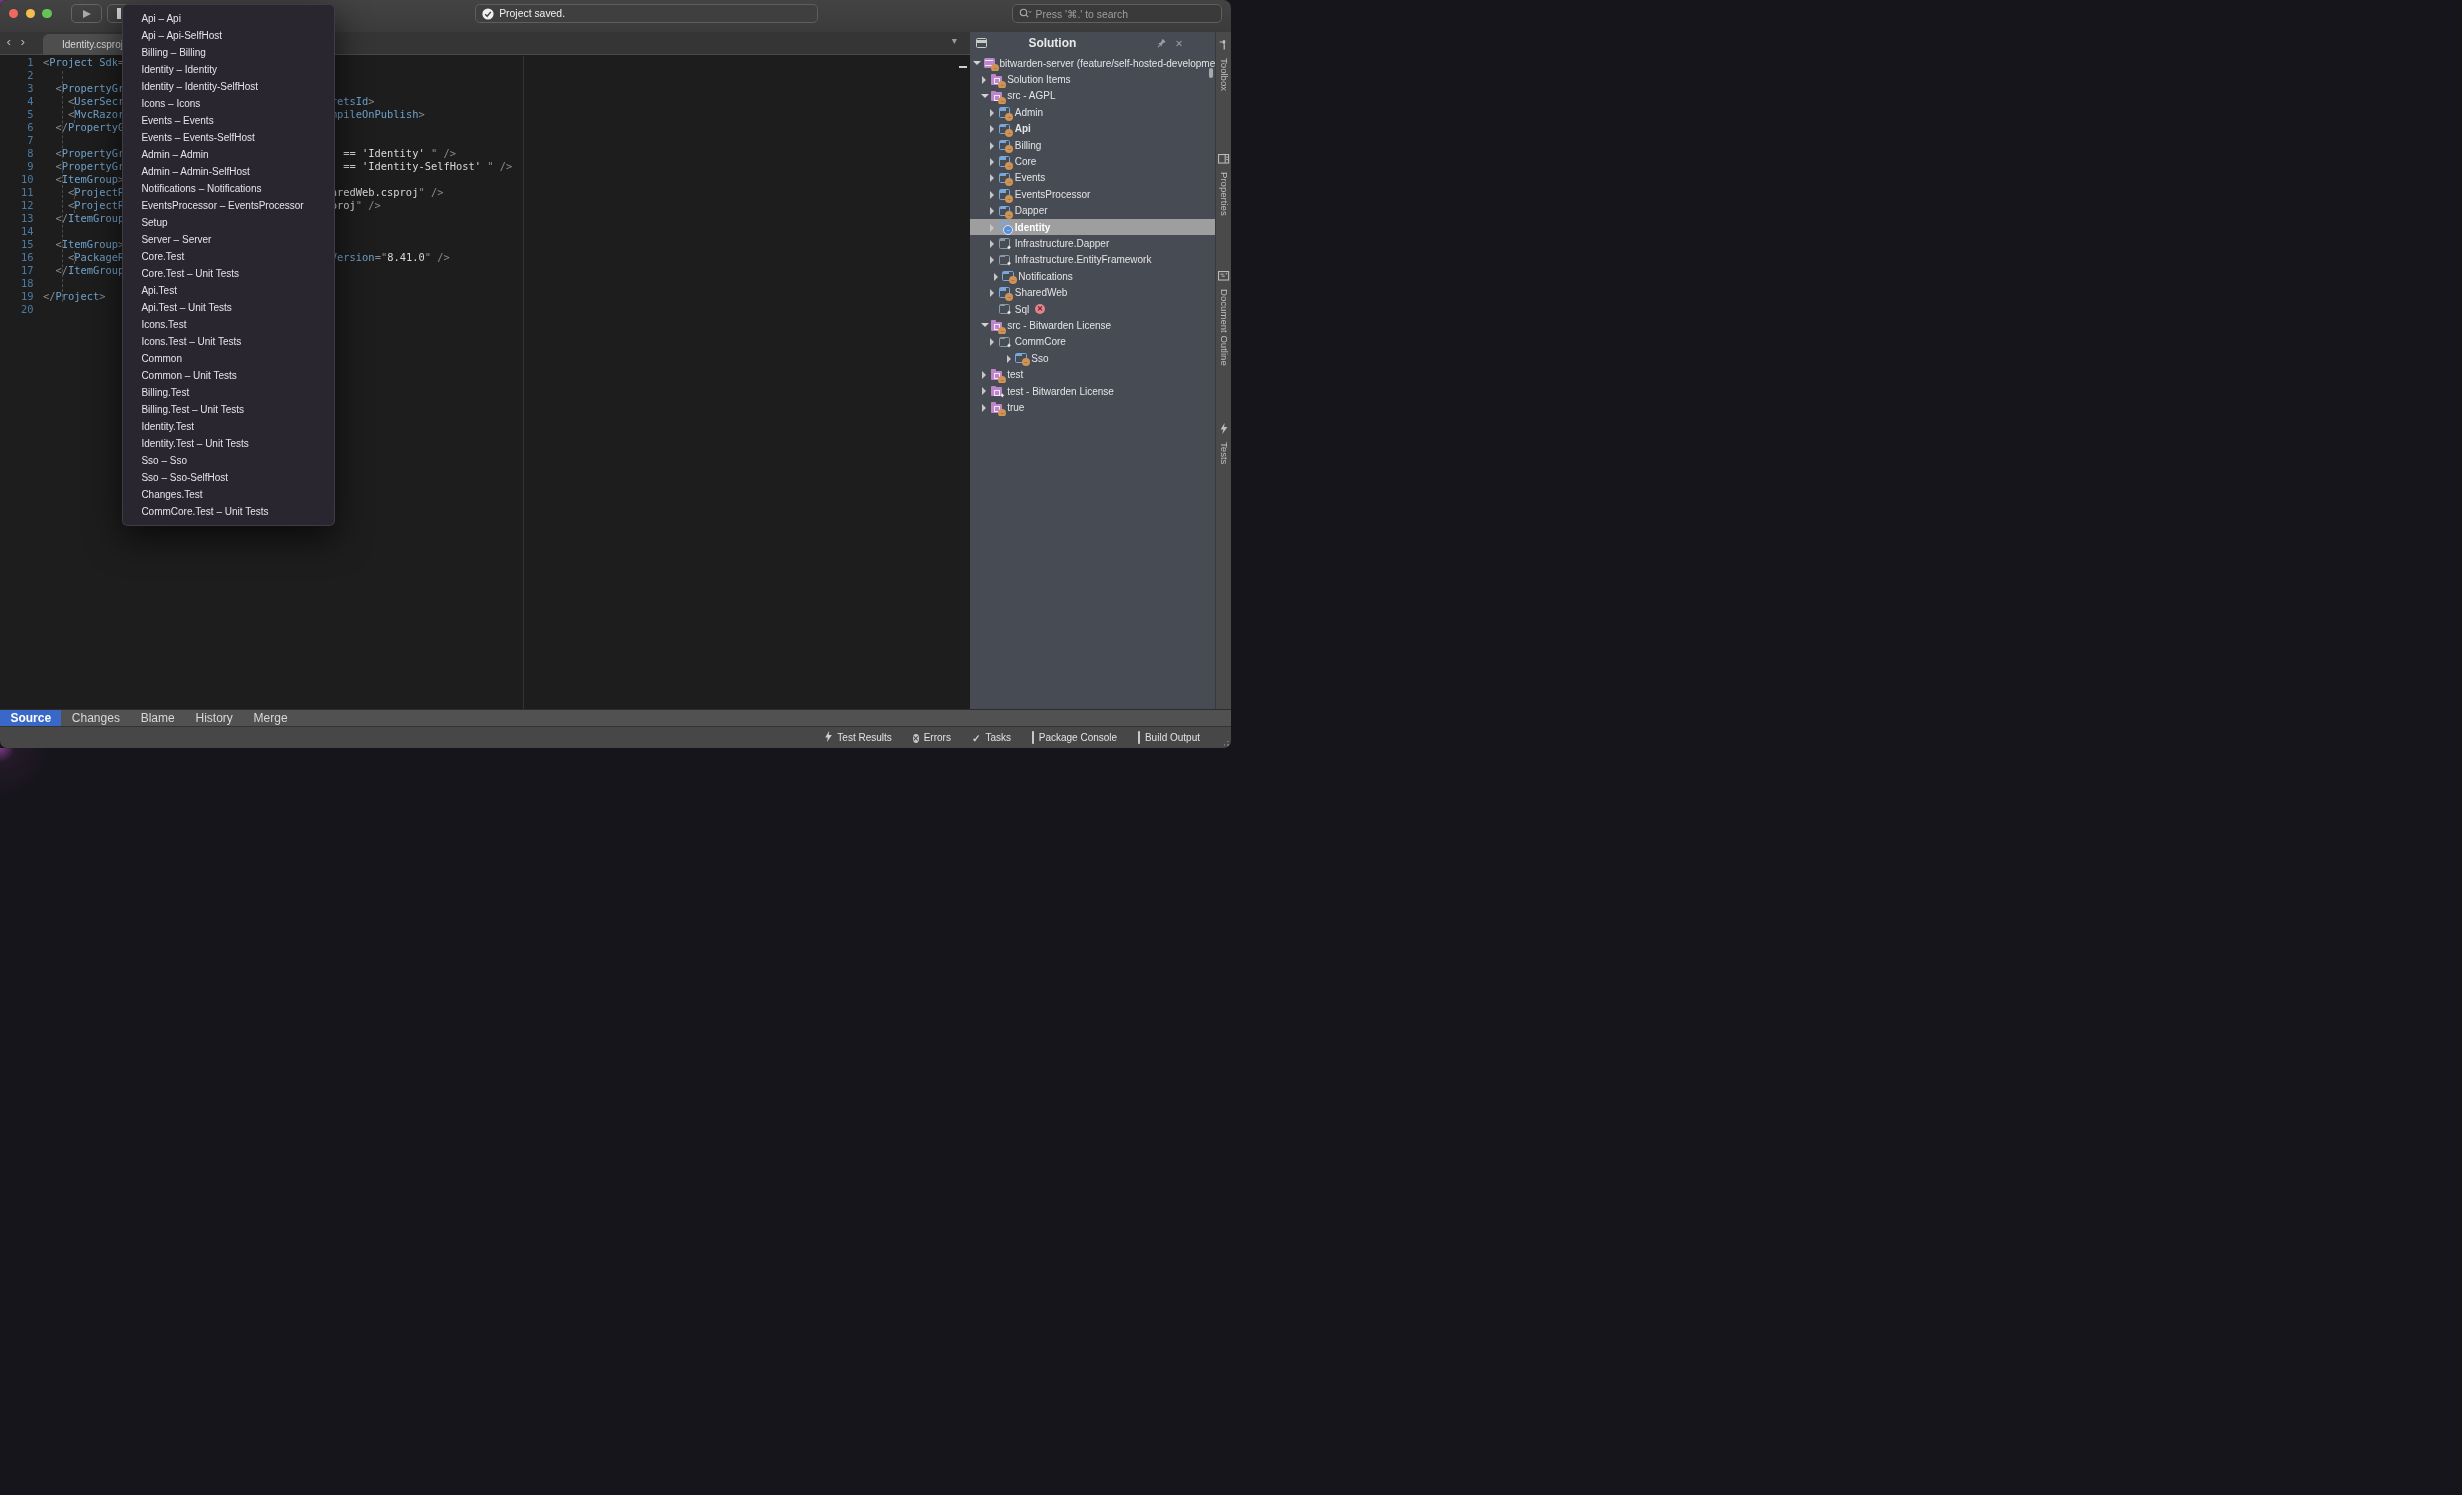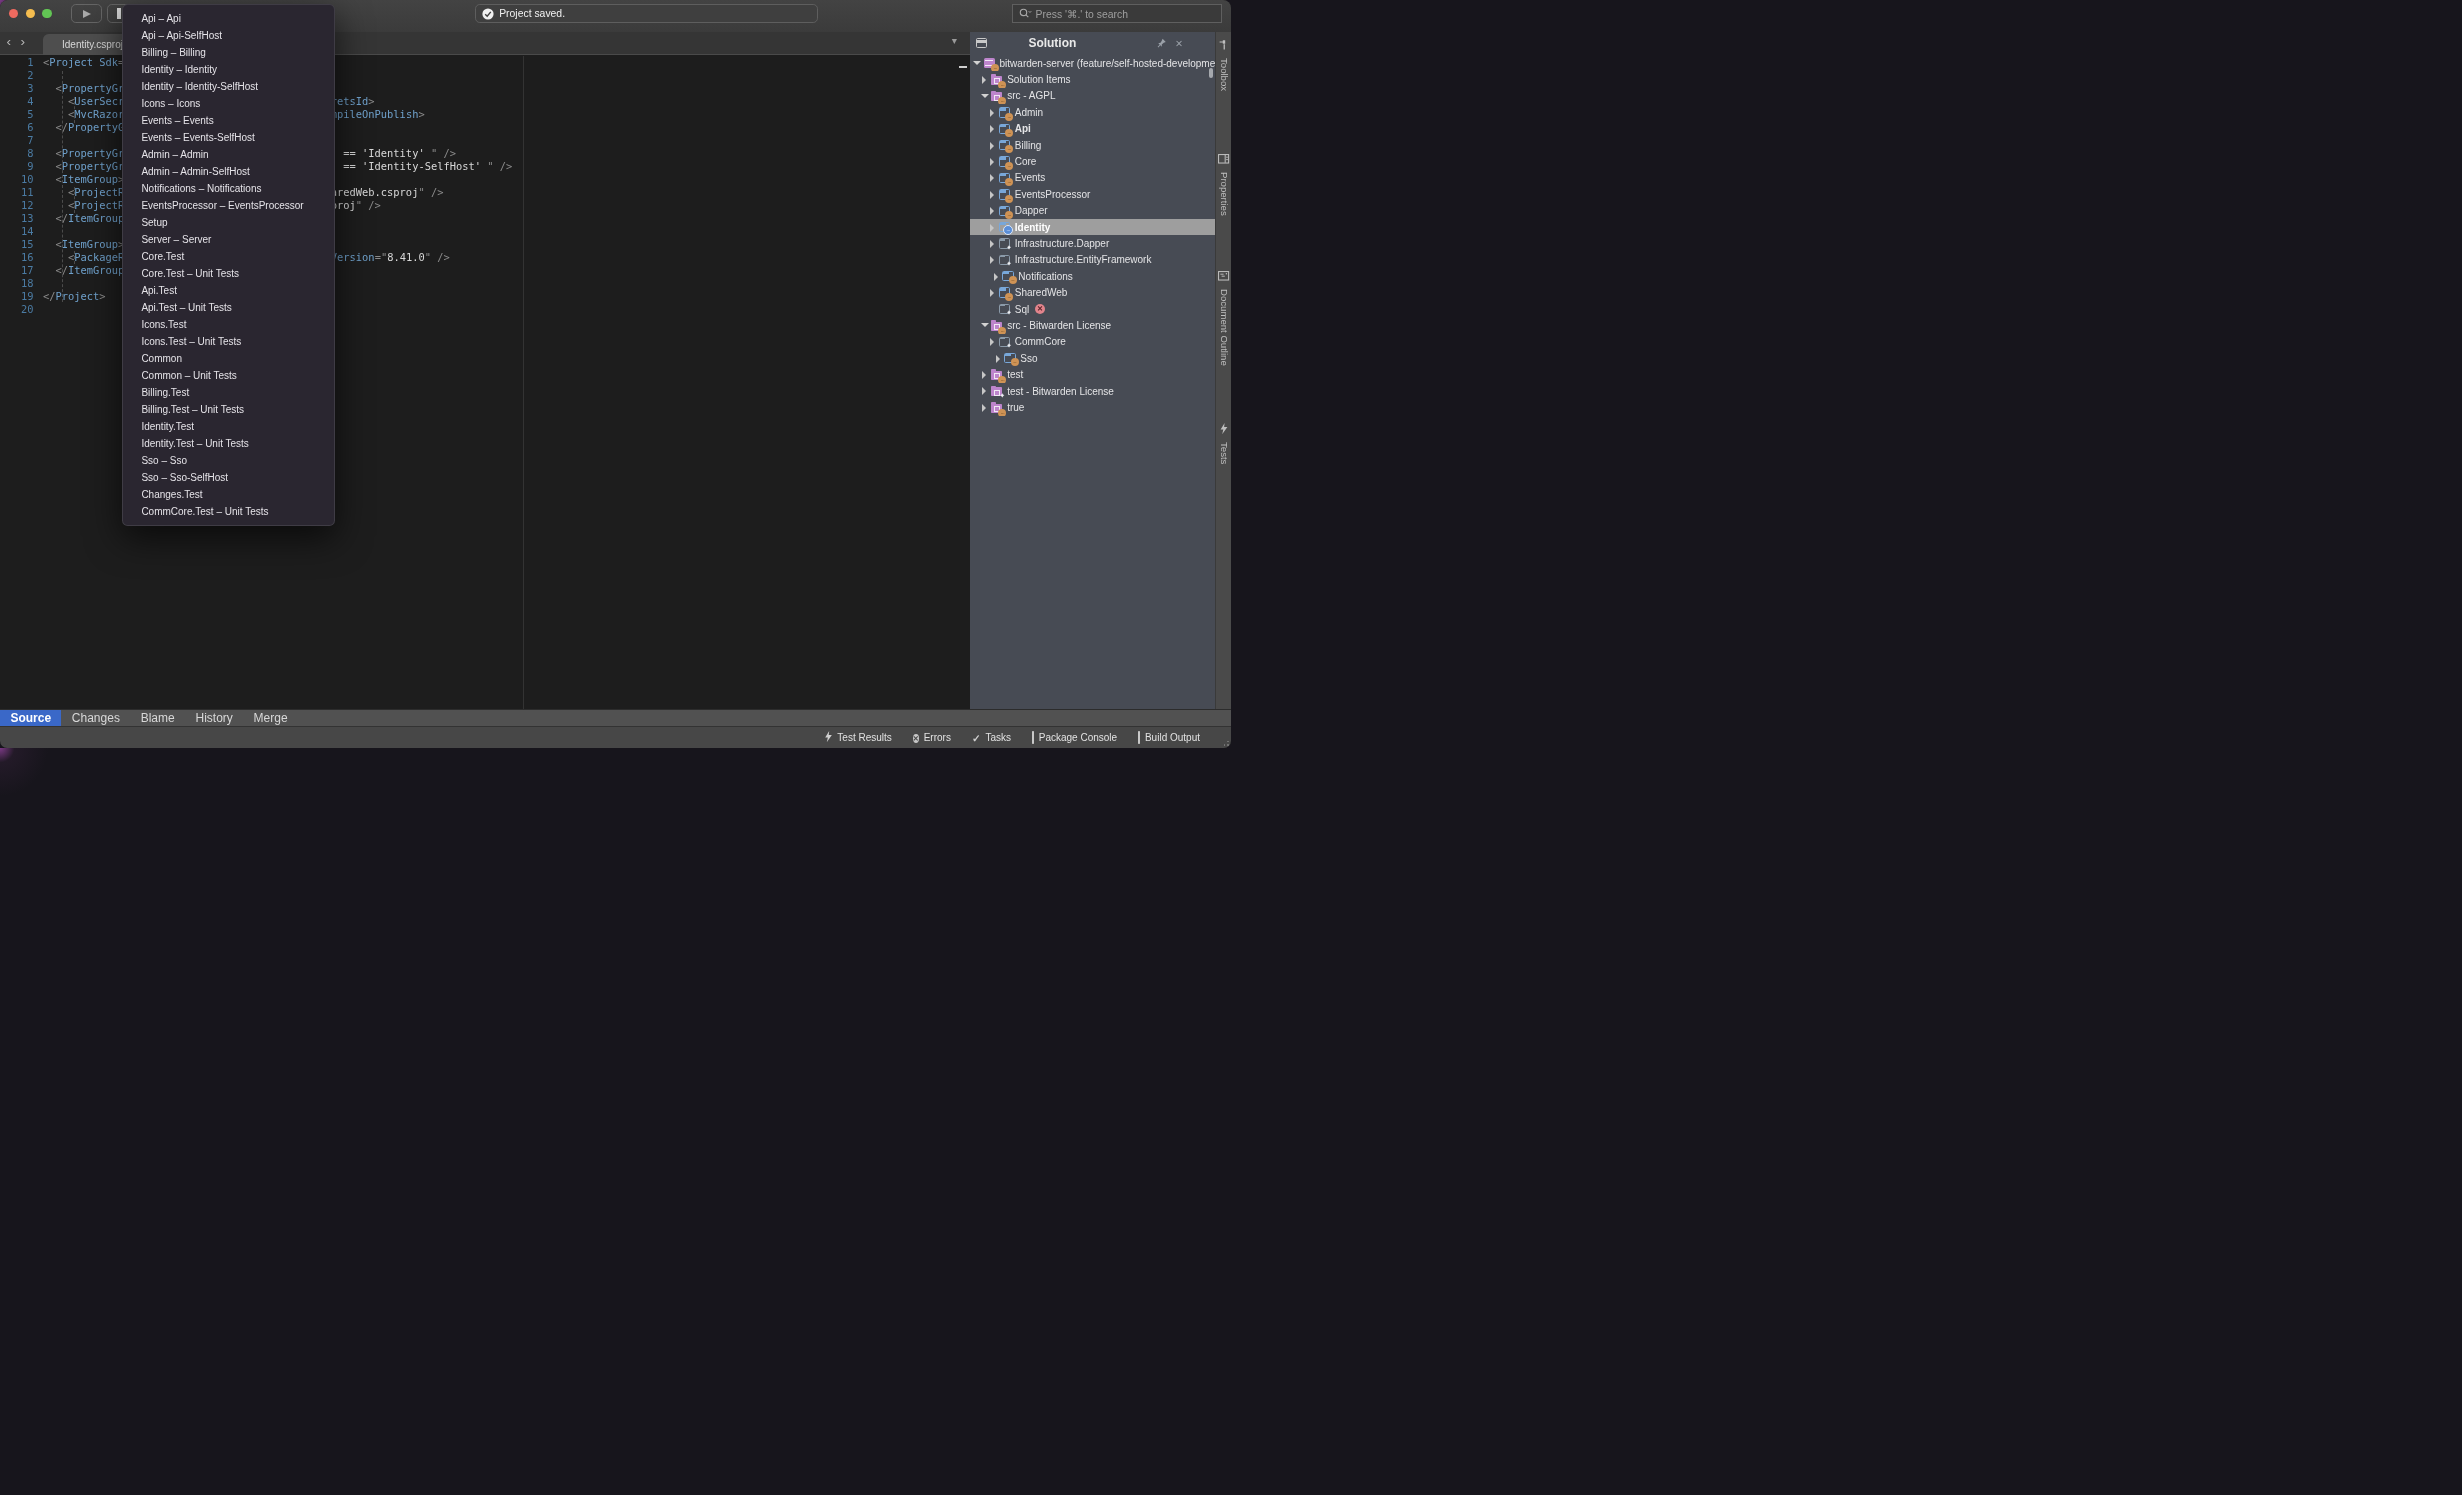--- a/index.html
+++ b/index.html
@@ -16,21 +16,21 @@
   .traffic{position:absolute;top:8.8px;left:8.8px;display:flex;gap:7.2px;}
   .traffic span{width:9.6px;height:9.6px;border-radius:50%;display:block;}
   .tl-red{background:#ee6a5f;} .tl-yellow{background:#f5bd4f;} .tl-green{background:#62c554;}
   .tb-btn{position:absolute;top:4px;height:19px;border:0.8px solid #656565;border-radius:4.8px;background:transparent;box-sizing:border-box;}
   .btn-run{left:71px;width:30.5px;}
   .btn-run .tri{position:absolute;left:11.2px;top:4.8px;width:0;height:0;border-left:8px solid #a9a9a9;border-top:4.8px solid transparent;border-bottom:4.8px solid transparent;}
   .btn-config{left:107px;width:37px;}
   .btn-config .sliver{position:absolute;left:8.8px;top:3.2px;width:4px;height:10.4px;background:#dcdcdc;}
   .toast{position:absolute;left:475px;top:4px;width:343px;height:19px;border:0.8px solid #5e5e5e;border-radius:4.8px;background:#3f3f3f;display:flex;align-items:center;padding:0 6.4px;box-sizing:border-box;gap:4.8px;}
   .toast-text{color:#f1f1f1;font-size:10.4px;}
-  .search{position:absolute;left:1012px;top:4px;width:210px;height:19px;border:0.8px solid #5f5f5f;border-radius:0;background:#3a3a3a;display:flex;align-items:center;padding:0 5.6px;box-sizing:border-box;gap:4px;}
+  .search{position:absolute;left:1012px;top:4px;width:210px;height:19px;border:0.8px solid #5f5f5f;border-radius:5px;background:#3a3a3a;display:flex;align-items:center;padding:0 5.6px;box-sizing:border-box;gap:4px;}
   .search-ph{color:#9f9f9f;font-size:10.4px;white-space:nowrap;}
 
   
   .editor-region{position:absolute;left:0;top:32px;width:970px;bottom:39px;background:#1d1d1d;border-right:0.8px solid #2c2c2c;}
   .tabbar{position:absolute;left:0;top:0;right:0;height:22.4px;background:#353535;border-bottom:1.6px solid #4a4a4a;}
   .nav-chevrons{position:absolute;left:6.4px;top:2.4px;color:#b5b5b5;font-size:13.6px;letter-spacing:9.6px;}
   .doc-tab{position:absolute;left:43px;top:1.6px;width:99px;height:21px;background:#4e4e4e;border-radius:5.6px 5.6px 0 0;color:#d8d8d8;font-size:10px;display:flex;align-items:center;justify-content:center;}
   .tab-overflow{position:absolute;right:11.2px;top:4px;color:#9a9a9a;font-size:8.8px;}
   .code-area{position:absolute;left:0;top:24px;right:0;bottom:0;overflow:hidden;font-family:"DejaVu Sans Mono","Liberation Mono",monospace;font-size:10.4px;line-height:13px;}
   .code-line{display:flex;white-space:pre;}
@@ -304,21 +304,21 @@
           </span>
           <span class="lbl">src - Bitwarden License</span>
         </div>
         <div class="trow" style="padding-left: 18.4px;">
           <span class="exp closed"></span>
           <span class="ico plain">
             <span class="bdg star">✦</span>
           </span>
           <span class="lbl">CommCore</span>
         </div>
-        <div class="trow" style="padding-left: 24px;">
+        <div class="trow" style="padding-left: 35px;">
           <span class="exp closed"></span>
           <span class="ico project">
             <span class="bdg orange">···</span>
           </span>
           <span class="lbl">Sso</span>
         </div>
         <div class="trow" style="padding-left: 10.8px;">
           <span class="exp closed"></span>
           <span class="ico folder">
             <span class="inner"></span>

